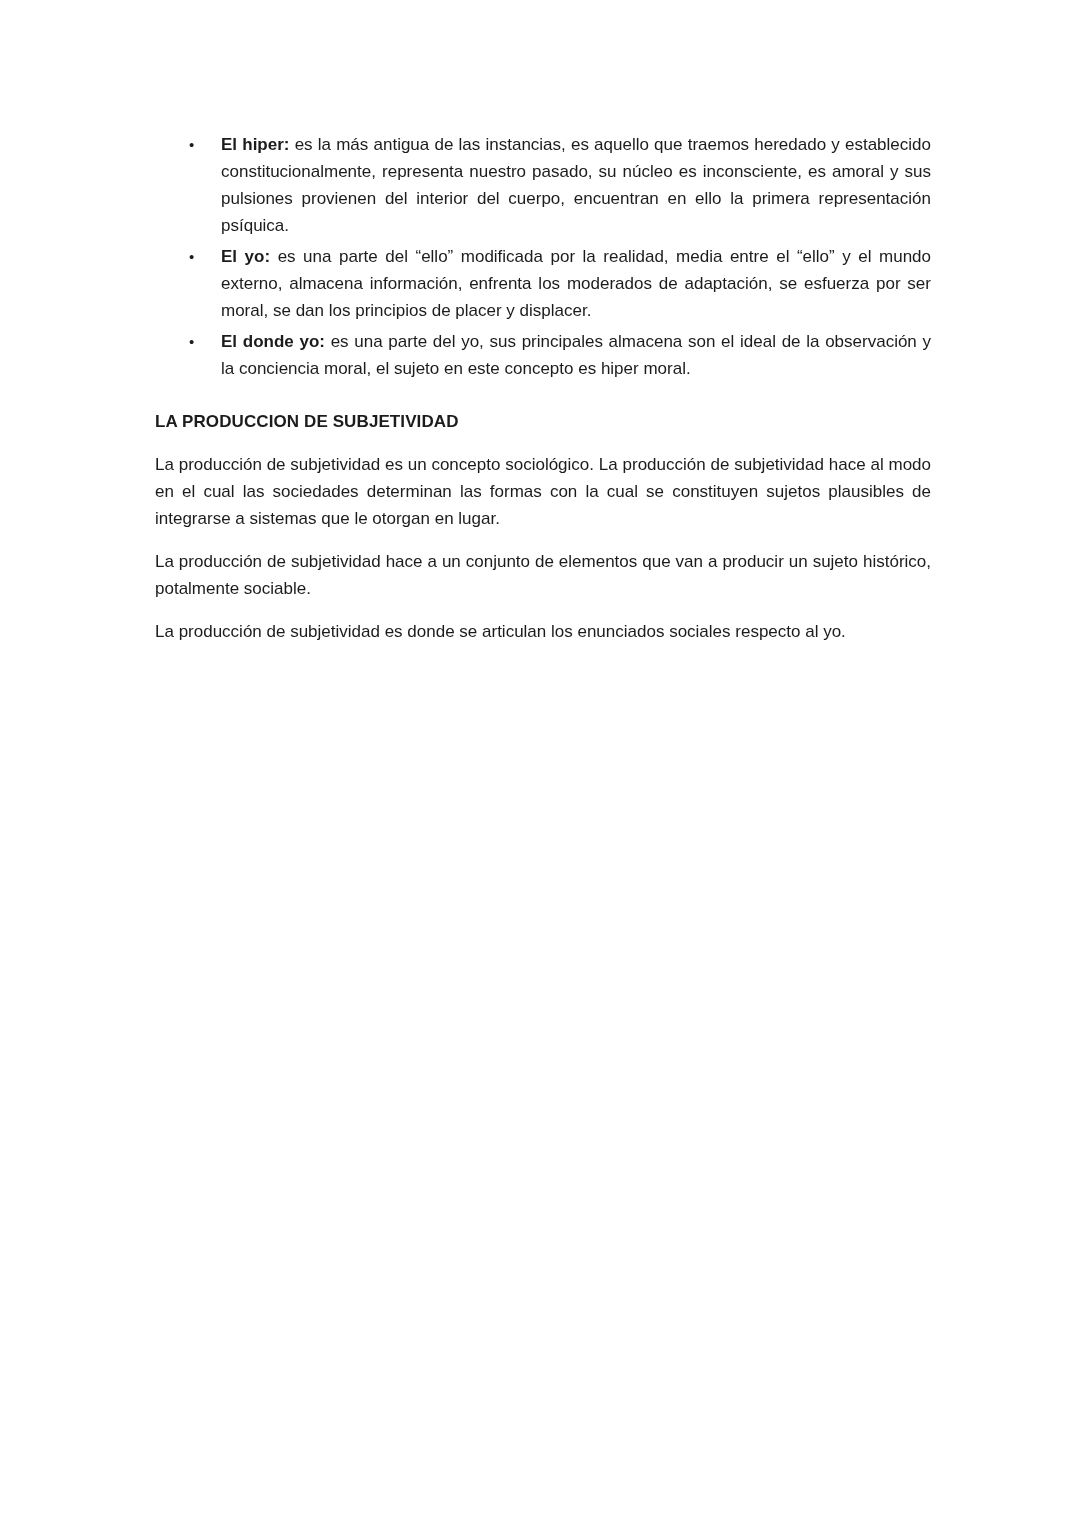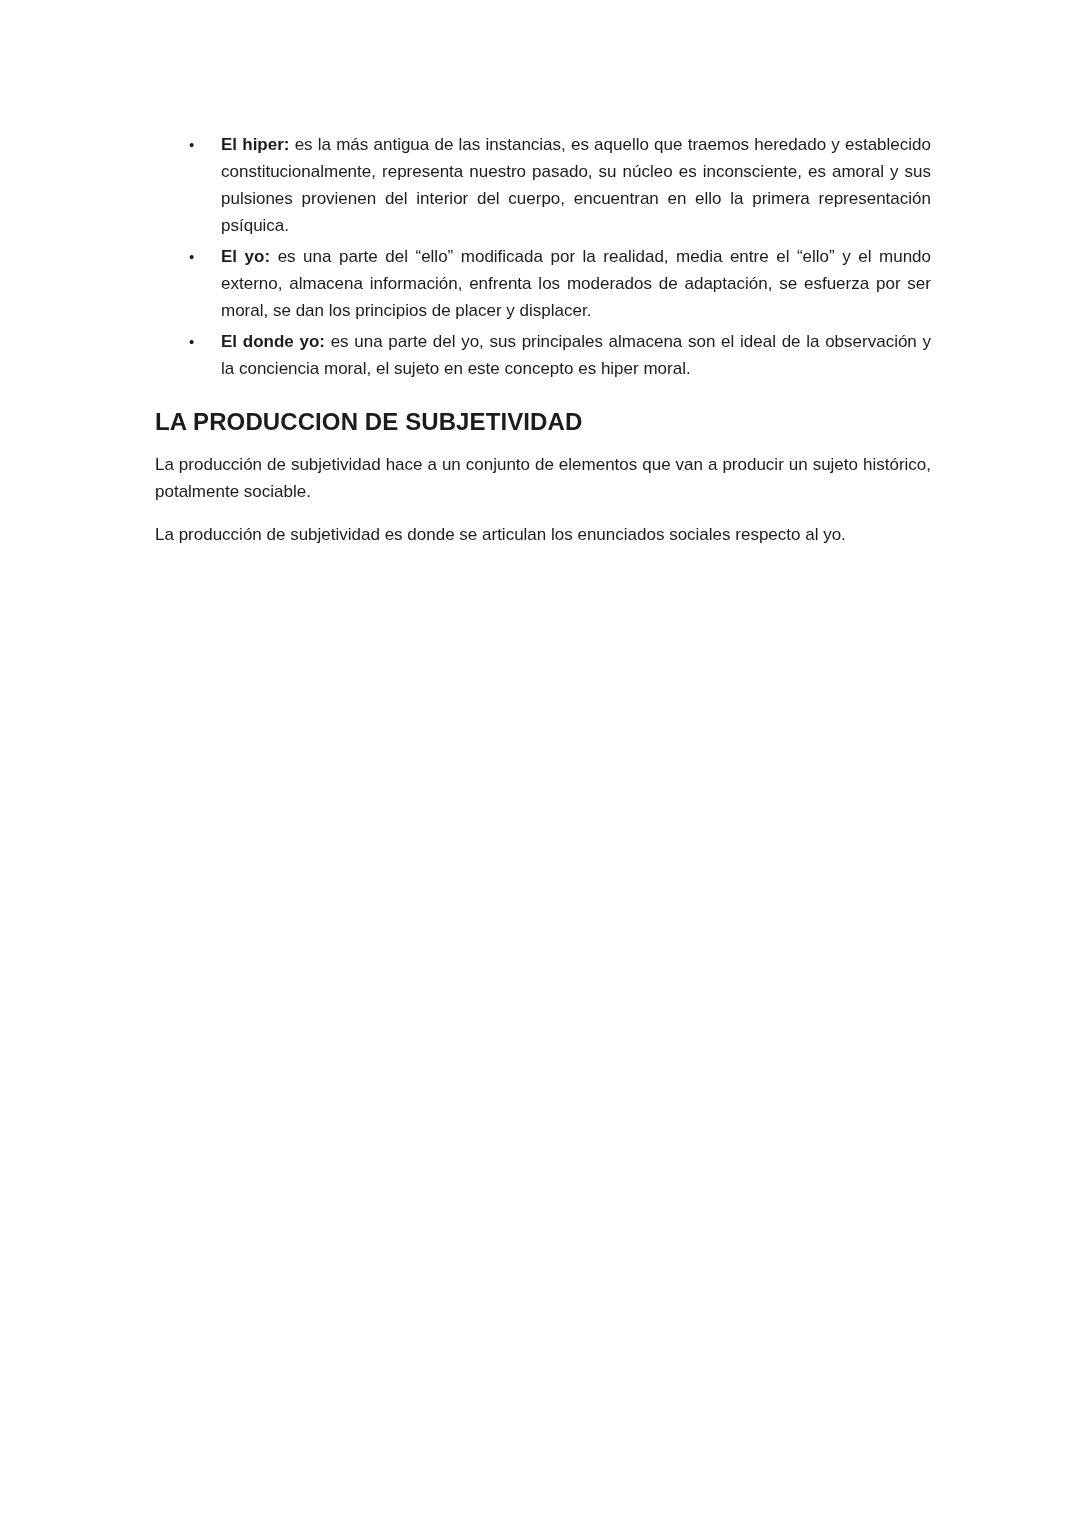--- a/index.html
+++ b/index.html
@@ -39,21 +39,21 @@
   ul.bullet-list li .marker {
     position: absolute;
     left: 34px;
     top: 0;
     font-size: 15px;
   }
   .bullet-label {
     font-weight: bold;
   }
   h2.doc-heading {
-    font-size: 24px;
+    font-size: 17px;
     line-height: 27px;
     font-weight: bold;
     margin: 26px 0 16px 0;
     letter-spacing: 0.1px;
   }
   p.doc-paragraph {
     margin: 0 0 16px 0;
     text-align: justify;
   }
 </style>
@@ -76,17 +76,18 @@
       </li>
       <li>
         <span class="marker">•</span>
         <span class="bullet-label">El donde yo:</span>
         <span>es una parte del yo, sus principales almacena son el ideal de la observación y la conciencia moral, el sujeto en este concepto es hiper moral.</span>
       </li>
     </ul>
 
     <h2 class="doc-heading">LA PRODUCCION DE SUBJETIVIDAD</h2>
 
+    <p class="doc-paragraph">La producción de subjetividad es un concepto sociológico. La producción de subjetividad hace al modo en el cual las sociedades determinan las formas con la cual se constituyen sujetos plausibles de integrarse a sistemas que le otorgan en lugar.</p>
     <p class="doc-paragraph">La producción de subjetividad hace a un conjunto de elementos que van a producir un sujeto histórico, potalmente sociable.</p>
     <p class="doc-paragraph">La producción de subjetividad es donde se articulan los enunciados sociales respecto al yo.</p>
 
   </div>
 </div>
 
 </body></html>

